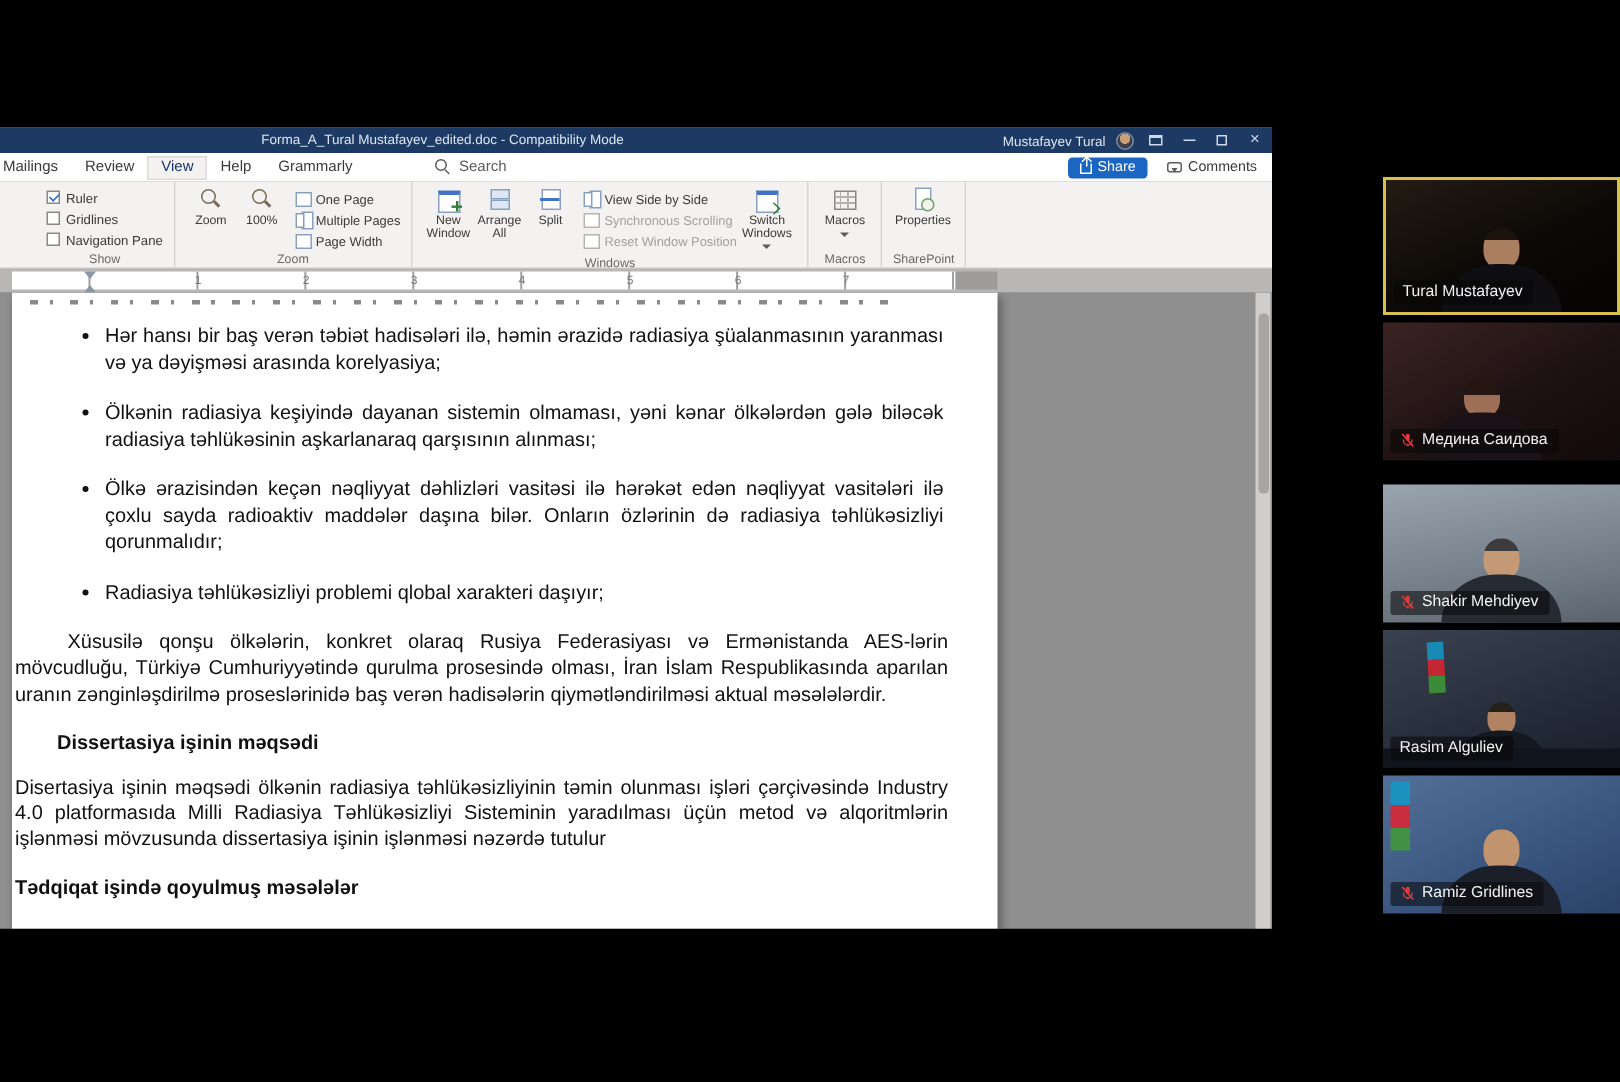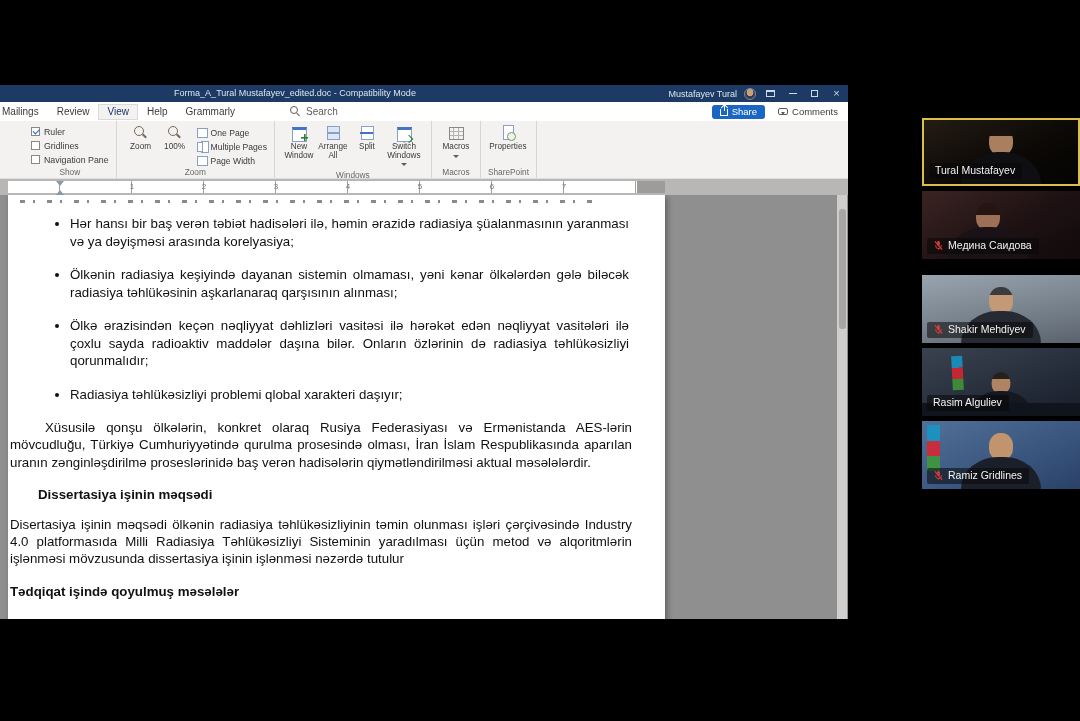--- a/index.html
+++ b/index.html
@@ -143,21 +143,21 @@
   .vscroll { position:absolute; right:1px; top:0; width:10px; height:100%; background:#cfcecd; }
   .vthumb { position:absolute; left:1.5px; top:14px; width:7px; height:120px;
             background:#a8a6a4; border-radius:3px; }
 
   .statusbar { position:absolute; left:0; right:0; top:587px; height:26px; }
   .sb-top { height:12px; background:#16294a; }
   .sb-bottom { height:14px; background:#1d3a66; }
 
   
   .tiles { position:absolute; left:922px; top:118px; width:158px; }
-  .tile { position:relative; width:158px; height:68px; margin-bottom:5px; overflow:hidden; background:#111; }
+  .tile { position:relative; width:158px; height:92px; margin-bottom:5px; overflow:hidden; background:#111; }
   .tile.active { border:2px solid #d9c04a; }
   .person { position:absolute; bottom:0; left:50%; transform:translateX(-50%); width:80px; height:56px;
             --skin:#b98e69; --suit:#14141b; --hair:#2a1c12; --hairline:30%; }
   .person::before { content:""; position:absolute; top:0; left:50%; transform:translateX(-50%);
                     width:24px; height:27px; border-radius:46% 46% 42% 42%;
                     background:linear-gradient(var(--hair) 0 var(--hairline), var(--skin) var(--hairline)); }
   .person::after { content:""; position:absolute; bottom:0; left:0; width:100%; height:32px;
                    background:var(--suit); border-radius:46% 46% 0 0 / 100% 100% 0 0; }
   .t1 { background:linear-gradient(155deg,#241c14 0%,#0c0906 55%,#040302 100%); }
   .t1 .person { --skin:#a97f60; --suit:#0e0e13; --hair:#1a120c; }
@@ -284,20 +284,34 @@
             <span class="lbl">New Window</span>
           </div>
           <div class="bigbtn">
             <span class="ic ic16 arrange"></span>
             <span class="lbl">Arrange All</span>
           </div>
           <div class="bigbtn">
             <span class="ic ic16 spliti"></span>
             <span class="lbl">Split</span>
           </div>
+          <div class="smallcol">
+            <div class="sitem">
+              <span class="ic ic11 mini twin"></span>
+              <span>View Side by Side</span>
+            </div>
+            <div class="sitem disabled">
+              <span class="ic ic11 mini gray"></span>
+              <span>Synchronous Scrolling</span>
+            </div>
+            <div class="sitem disabled">
+              <span class="ic ic11 mini gray"></span>
+              <span>Reset Window Position</span>
+            </div>
+          </div>
           <div class="bigbtn" style="width:40px">
             <span class="ic ic16 switchi"></span>
             <span class="lbl">Switch Windows</span>
             <span class="ddown"></span>
           </div>
         </div>
         <div class="glabel">Windows</div>
       </div>
 
       <div class="rgroup">

